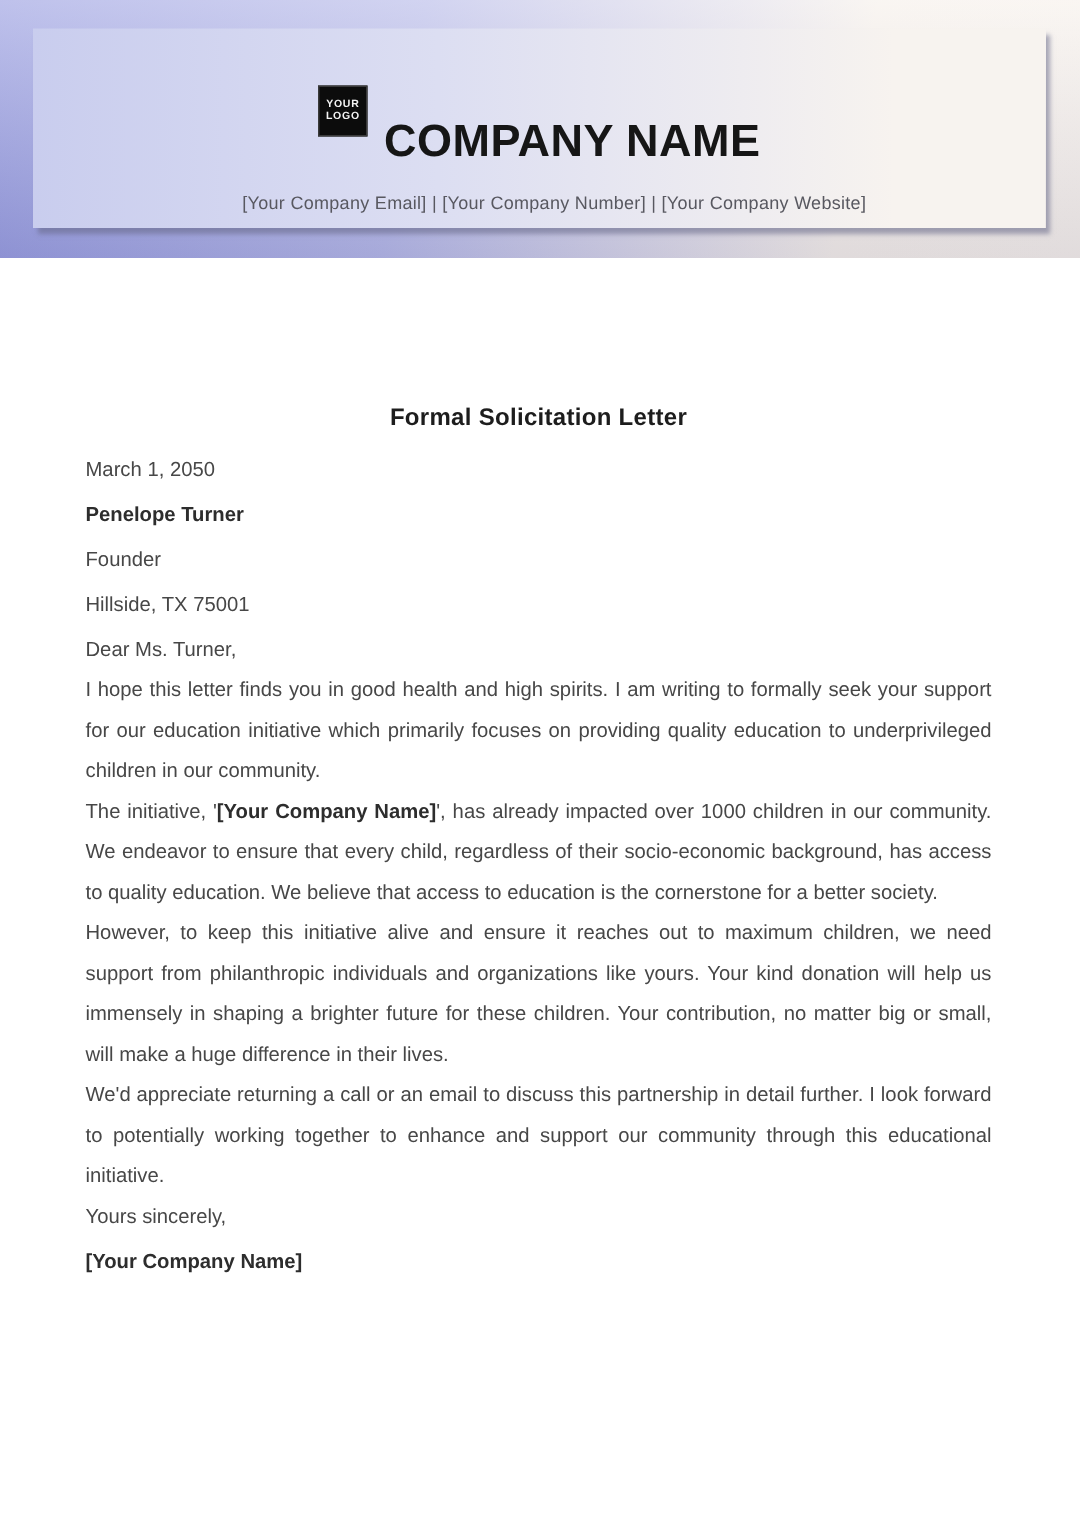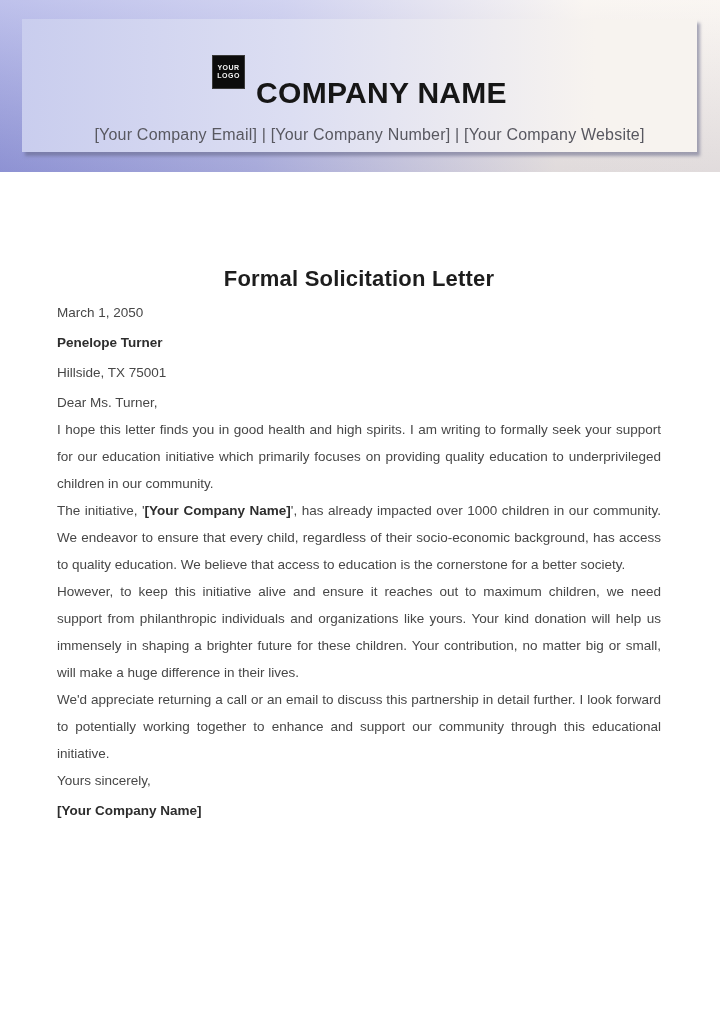--- a/index.html
+++ b/index.html
@@ -55,38 +55,38 @@
   .company-name {
     font-size: 30px;
     font-weight: 800;
     letter-spacing: 0.3px;
     color: #161616;
     white-space: nowrap;
     margin-top: 42px;
   }
   .contact-line {
     margin-top: 16px;
-    font-size: 16px;
+    font-size: 12px;
     color: #585860;
     letter-spacing: 0.2px;
     padding-left: 20px;
   }
 
   
   .letter {
     padding: 0 59px 0 57px;
     color: #474747;
     font-size: 13.5px;
     line-height: 27px;
   }
   .letter-title {
     margin-top: 94px;
     margin-bottom: 7px;
     text-align: center;
-    font-size: 22px;
+    font-size: 16px;
     line-height: 26px;
     font-weight: 700;
     color: #1d1d1d;
     letter-spacing: 0.2px;
   }
   p.addr { margin: 0 0 3px 0; }
   p.addr.bold { font-weight: 700; color: #2d2d2d; }
   p.body-par { margin: 0; text-align: justify; }
   p.salutation { margin: 0; }
   .inline-bold { font-weight: 700; color: #2d2d2d; }
@@ -108,20 +108,21 @@
     </div>
     <div class="contact-line">[Your Company Email] | [Your Company Number] | [Your Company Website]</div>
   </div>
 </div>
 
 <div class="letter">
   <div class="letter-title">Formal Solicitation Letter</div>
 
   <p class="addr">March 1, 2050</p>
   <p class="addr bold">Penelope Turner</p>
+  <p class="addr">Founder</p>
   <p class="addr">Hillside, TX 75001</p>
 
   <p class="salutation">Dear Ms. Turner,</p>
 
   <p class="body-par">I hope this letter finds you in good health and high spirits. I am writing to formally seek your support for our education initiative which primarily focuses on providing quality education to underprivileged children in our community.</p>
   <p class="body-par"><span>The initiative, '</span><span class="inline-bold">[Your Company Name]</span><span>', has already impacted over 1000 children in our community. We endeavor to ensure that every child, regardless of their socio-economic background, has access to quality education. We believe that access to education is the cornerstone for a better society.</span></p>
   <p class="body-par">However, to keep this initiative alive and ensure it reaches out to maximum children, we need support from philanthropic individuals and organizations like yours. Your kind donation will help us immensely in shaping a brighter future for these children. Your contribution, no matter big or small, will make a huge difference in their lives.</p>
   <p class="body-par">We'd appreciate returning a call or an email to discuss this partnership in detail further. I look forward to potentially working together to enhance and support our community through this educational initiative.</p>
 
   <p class="signoff">Yours sincerely,</p>

